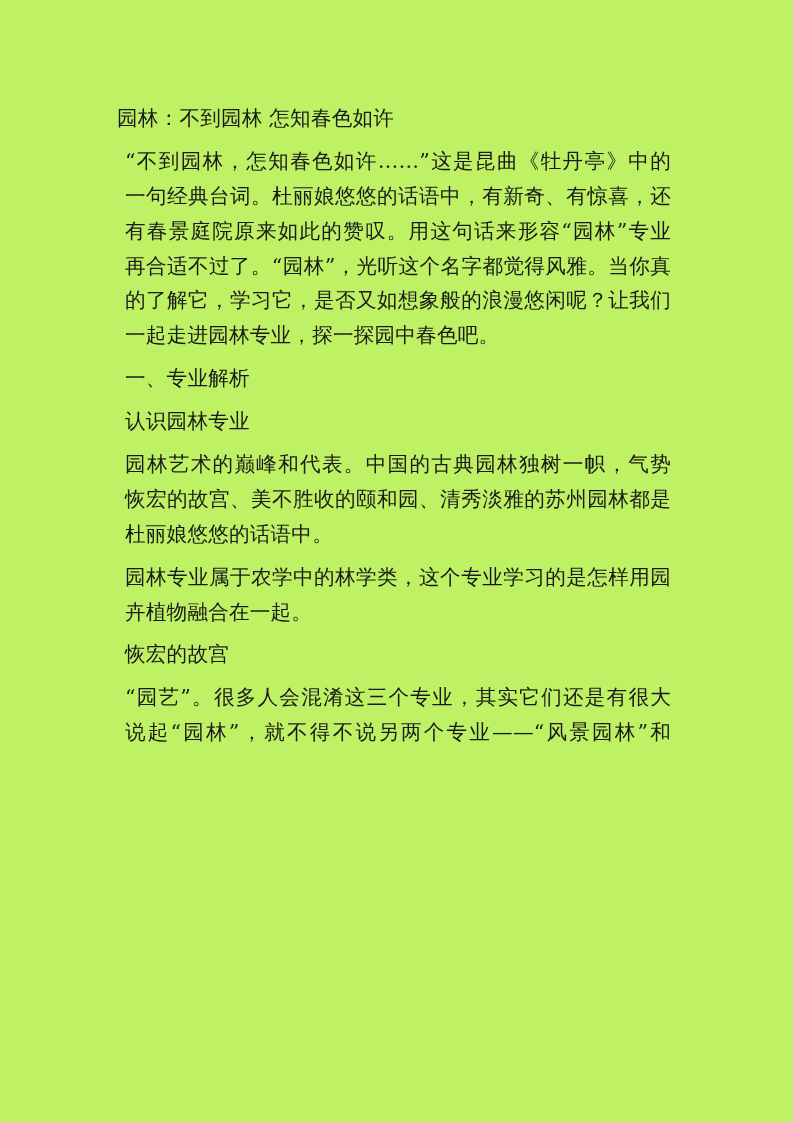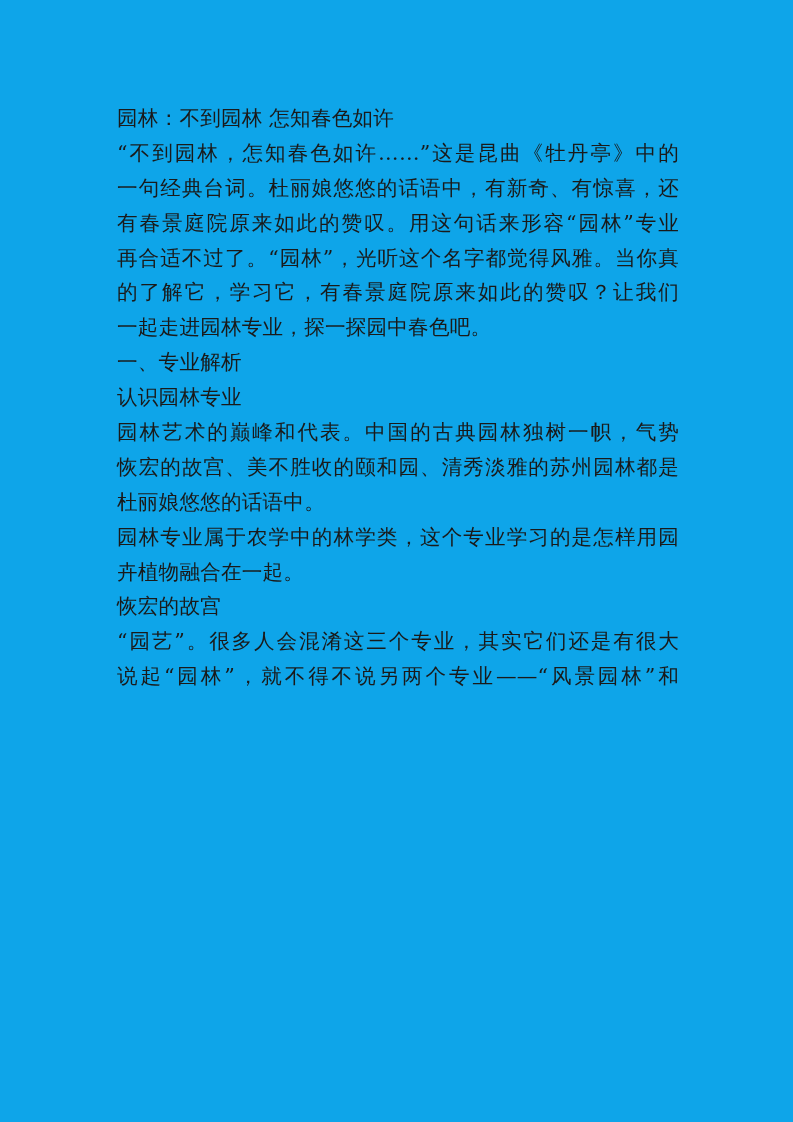--- a/index.html
+++ b/index.html
@@ -12,35 +12,35 @@
       height: 1122px;
       position: relative;
       overflow: hidden;
     }
     .page {
       position: absolute;
       left: 0;
       top: 0;
       width: 793px;
       height: 1122px;
-      background: #0ea5e9;
+      background: #bef264;
     }
     .content {
       position: absolute;
       left: 117px;
       top: 101px;
       width: 562px;
       font-family: "DejaVu Serif", "Liberation Serif", serif;
       font-size: 20.6px;
       line-height: 34.9px;
       color: #1a1a1a;
       letter-spacing: 0.2px;
     }
     .para {
-      margin: 0;
+      margin: 8px;
       padding: 0;
       text-align: justify;
       text-justify: inter-character;
       word-break: break-all;
     }
     .line {
       display: block;
       white-space: nowrap;
       text-align: justify;
       text-align-last: justify;
@@ -55,21 +55,21 @@
 
 <div class="page">
   <div class="content">
     <span class="line last">园林：不到园林 怎知春色如许</span>
 
     <div class="para">
       <span class="line">“不到园林，怎知春色如许……”这是昆曲《牡丹亭》中的</span>
       <span class="line">一句经典台词。杜丽娘悠悠的话语中，有新奇、有惊喜，还</span>
       <span class="line">有春景庭院原来如此的赞叹。用这句话来形容“园林”专业</span>
       <span class="line">再合适不过了。“园林”，光听这个名字都觉得风雅。当你真</span>
-      <span class="line">的了解它，学习它，有春景庭院原来如此的赞叹？让我们</span>
+      <span class="line">的了解它，学习它，是否又如想象般的浪漫悠闲呢？让我们</span>
       <span class="line last">一起走进园林专业，探一探园中春色吧。</span>
     </div>
 
     <div class="para">
       <span class="line last">一、专业解析</span>
     </div>
 
     <div class="para">
       <span class="line last">认识园林专业</span>
     </div>

